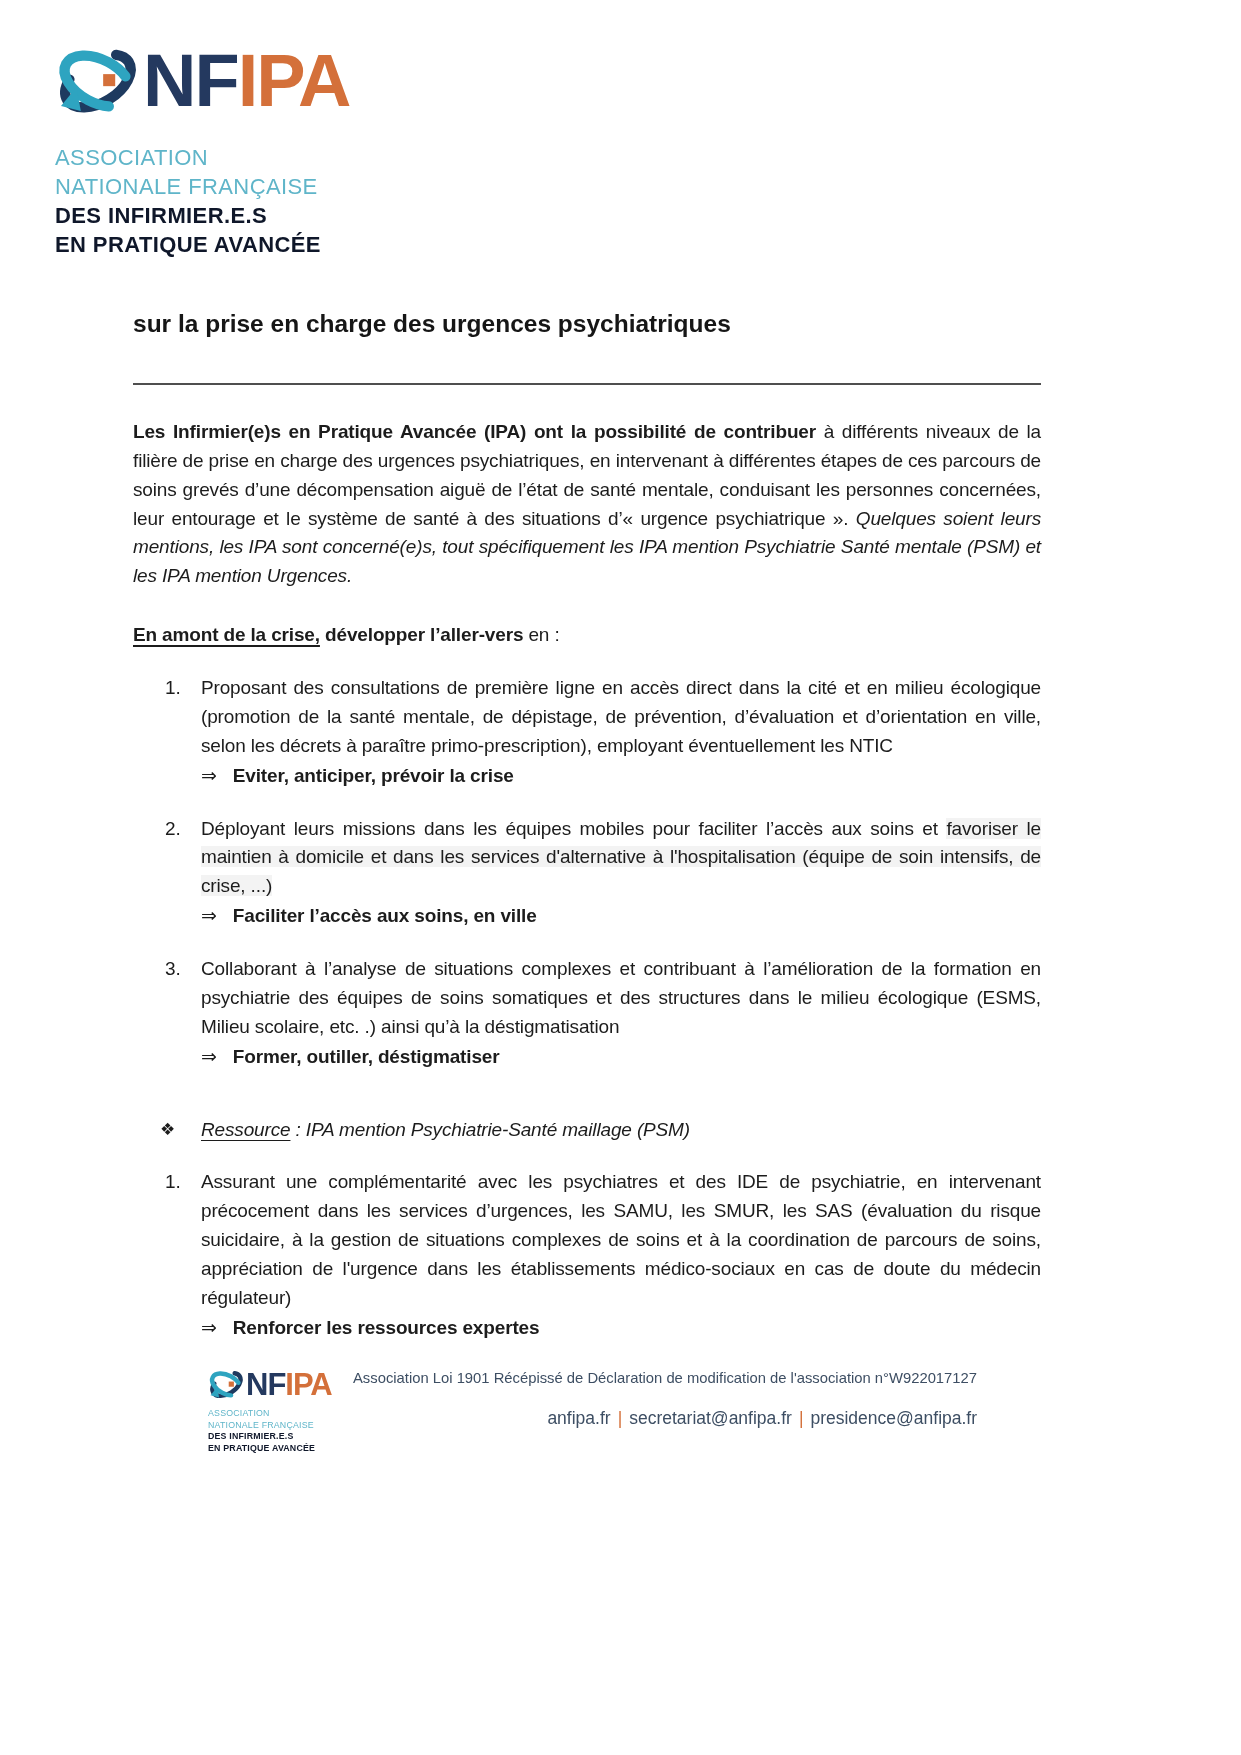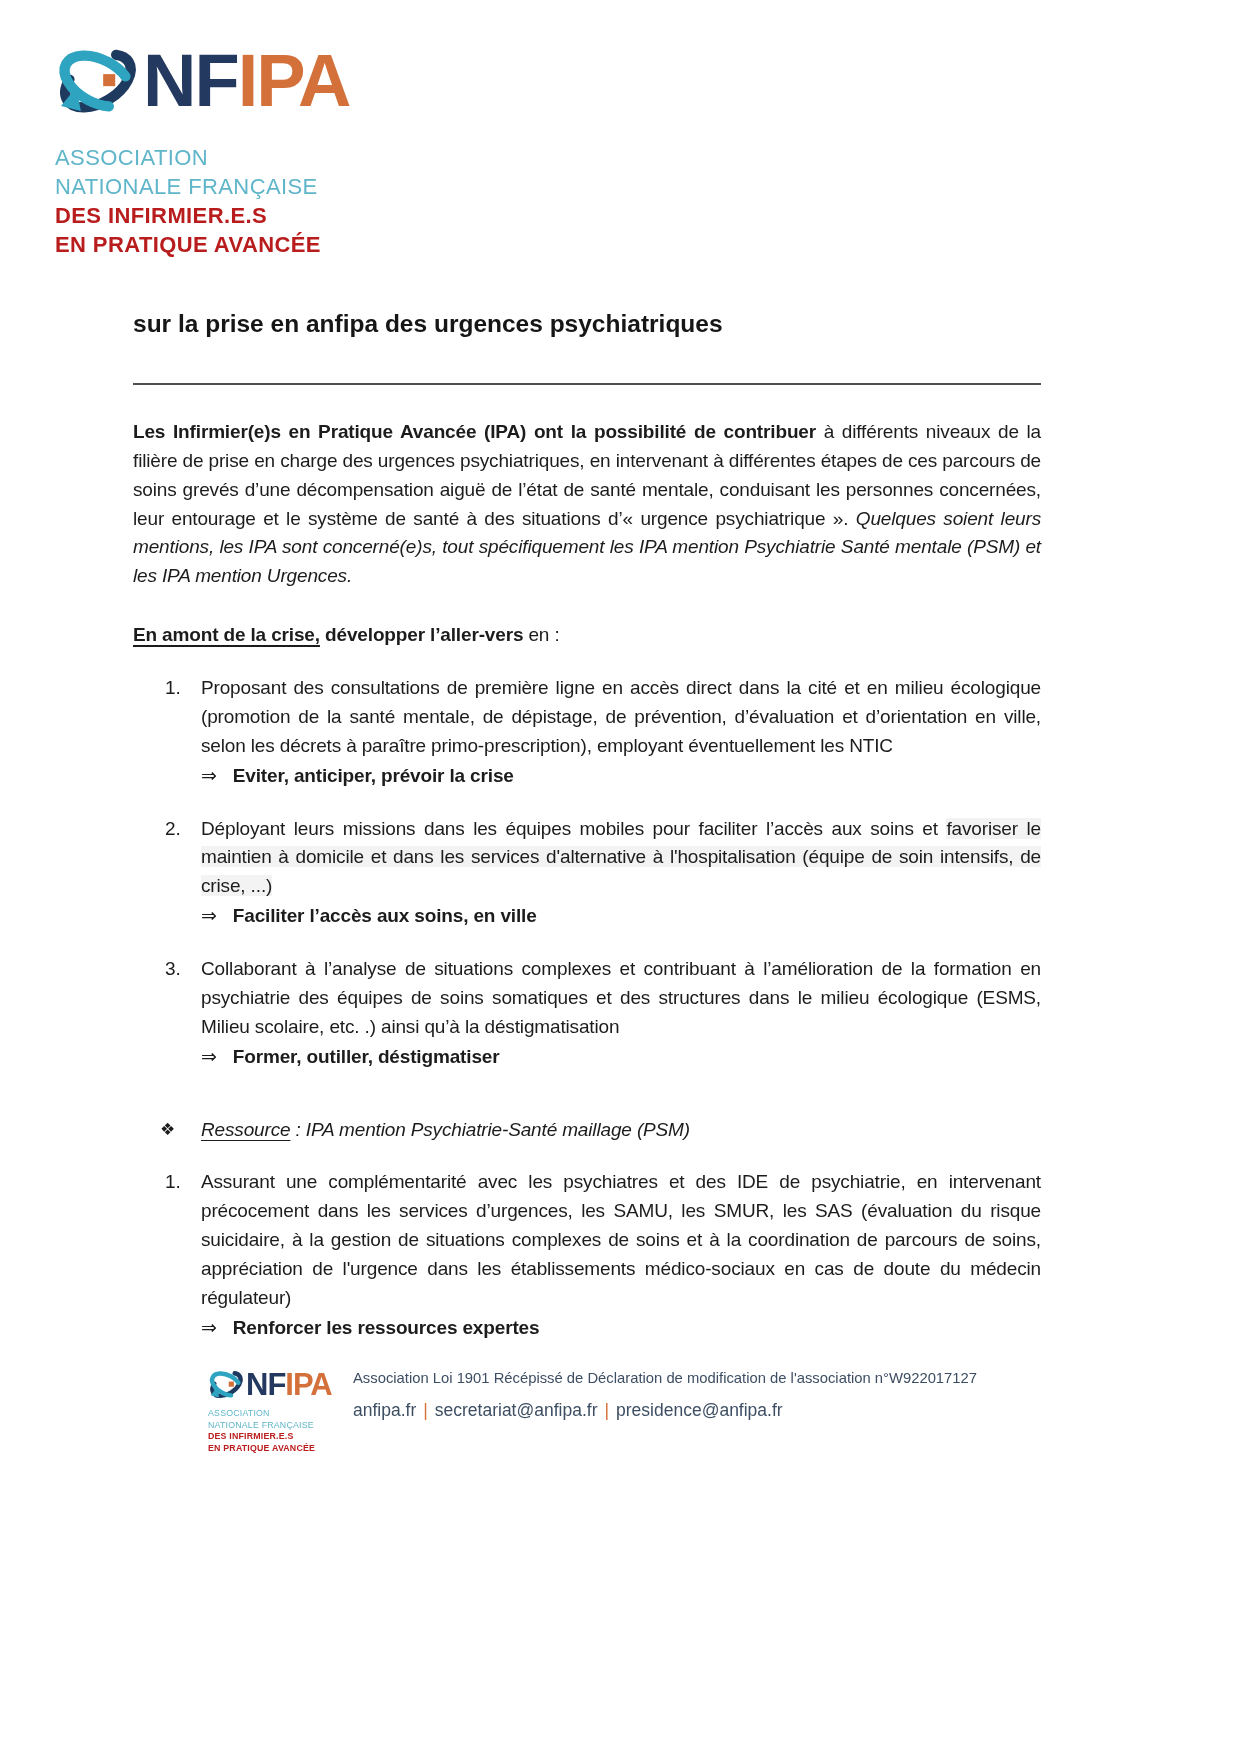--- a/index.html
+++ b/index.html
@@ -13,21 +13,21 @@
   }
   
   .logo{position:absolute;left:55px;top:33px;}
   .logo-word{display:flex;align-items:center;height:96px;}
   .logo-word .emblem{width:86px;height:86px;margin-right:2px;flex:0 0 auto;}
   .logo-word .w{font-size:74px;font-weight:700;letter-spacing:-2px;line-height:1;}
   .w-navy{color:#24395f;}
   .w-orange{color:#d4703a;}
   .tagline{margin-top:14px;font-size:22px;line-height:29px;letter-spacing:.4px;}
   .tag-light{color:#5fb5c9;font-weight:400;}
-  .tag-bold{color:#b91c1c;font-weight:700;}
+  .tag-bold{color:#0f172a;font-weight:700;}
   
   .content{padding:296px 200px 0 133px;}
   .doc-title{
     font-size:24.5px;font-weight:700;color:#161616;
     padding-bottom:12px;border-bottom:2px solid #4f4f4f;
   }
   .doc-title .t-line{line-height:1;}
   .doc-title .t-line:first-child{margin-bottom:34px;}
   .body-text{font-size:19px;line-height:1.52;letter-spacing:-0.15px;}
   .intro{margin:33px 0 0 0;text-align:justify;}
@@ -56,21 +56,21 @@
   .footer{position:absolute;left:208px;bottom:10px;display:flex;align-items:flex-start;}
   .f-logo{width:128px;flex:0 0 auto;}
   .f-word{display:flex;align-items:center;}
   .f-word .emblem{width:37px;height:37px;margin-right:1px;flex:0 0 auto;}
   .f-word .w{font-size:31px;font-weight:700;letter-spacing:-1px;line-height:1;}
   .f-tagline{margin-top:5px;font-size:8.8px;line-height:11.5px;letter-spacing:.2px;}
   .f-text{margin-left:17px;color:#3d4e63;padding-top:2px;}
   .f-line1{font-size:17.5px;line-height:1.35;}
   .f-line1 .b{font-weight:700;}
   .f-line2{font-size:14.8px;line-height:1.4;}
-  .f-line3{font-size:17.5px;line-height:1.4;margin-top:9px;}
+  .f-line3{font-size:17.5px;line-height:1.4;margin-top:17px;text-align:right;}
   .f-sep{color:#d4703a;padding:0 7px;}
 </style>
 </head>
 <body>
 
 <svg width="0" height="0" style="position:absolute">
   <defs>
     <g id="anfipa-emblem">
       <g fill="none" stroke-linecap="round">
         <ellipse cx="50" cy="45" rx="42" ry="25" stroke="#1e3a5f" stroke-width="12" transform="rotate(-32 50 45)" stroke-dasharray="150 64" stroke-dashoffset="18"></ellipse>
@@ -96,21 +96,21 @@
       <div class="tag-light">ASSOCIATION</div>
       <div class="tag-light">NATIONALE FRANÇAISE</div>
       <div class="tag-bold">DES INFIRMIER.E.S</div>
       <div class="tag-bold">EN PRATIQUE AVANCÉE</div>
     </div>
   </header>
 
   <main class="content">
 
     <h1 class="doc-title">
-      <div class="t-line">sur la prise en anfipa des urgences psychiatriques</div>
+      <div class="t-line">sur la prise en charge des urgences psychiatriques</div>
     </h1>
 
     <p class="body-text intro">
       <span class="b">Les Infirmier(e)s en Pratique Avancée (IPA) ont la possibilité de contribuer</span><span> à différents niveaux de la filière de prise en charge des urgences psychiatriques, en intervenant à différentes étapes de ces parcours de soins grevés d’une décompensation aiguë de l’état de santé mentale, conduisant les personnes concernées, leur entourage et le système de santé à des situations d’« urgence psychiatrique ». </span><span class="i">Quelques soient leurs mentions, les IPA sont concerné(e)s, tout spécifiquement les IPA mention Psychiatrie Santé mentale (PSM) et les IPA mention Urgences.</span>
     </p>
 
 
     <p class="body-text subhead">
       <span class="bu">En amont de la crise,</span><span class="b"> développer l’aller-vers</span><span> en :</span>
     </p>

